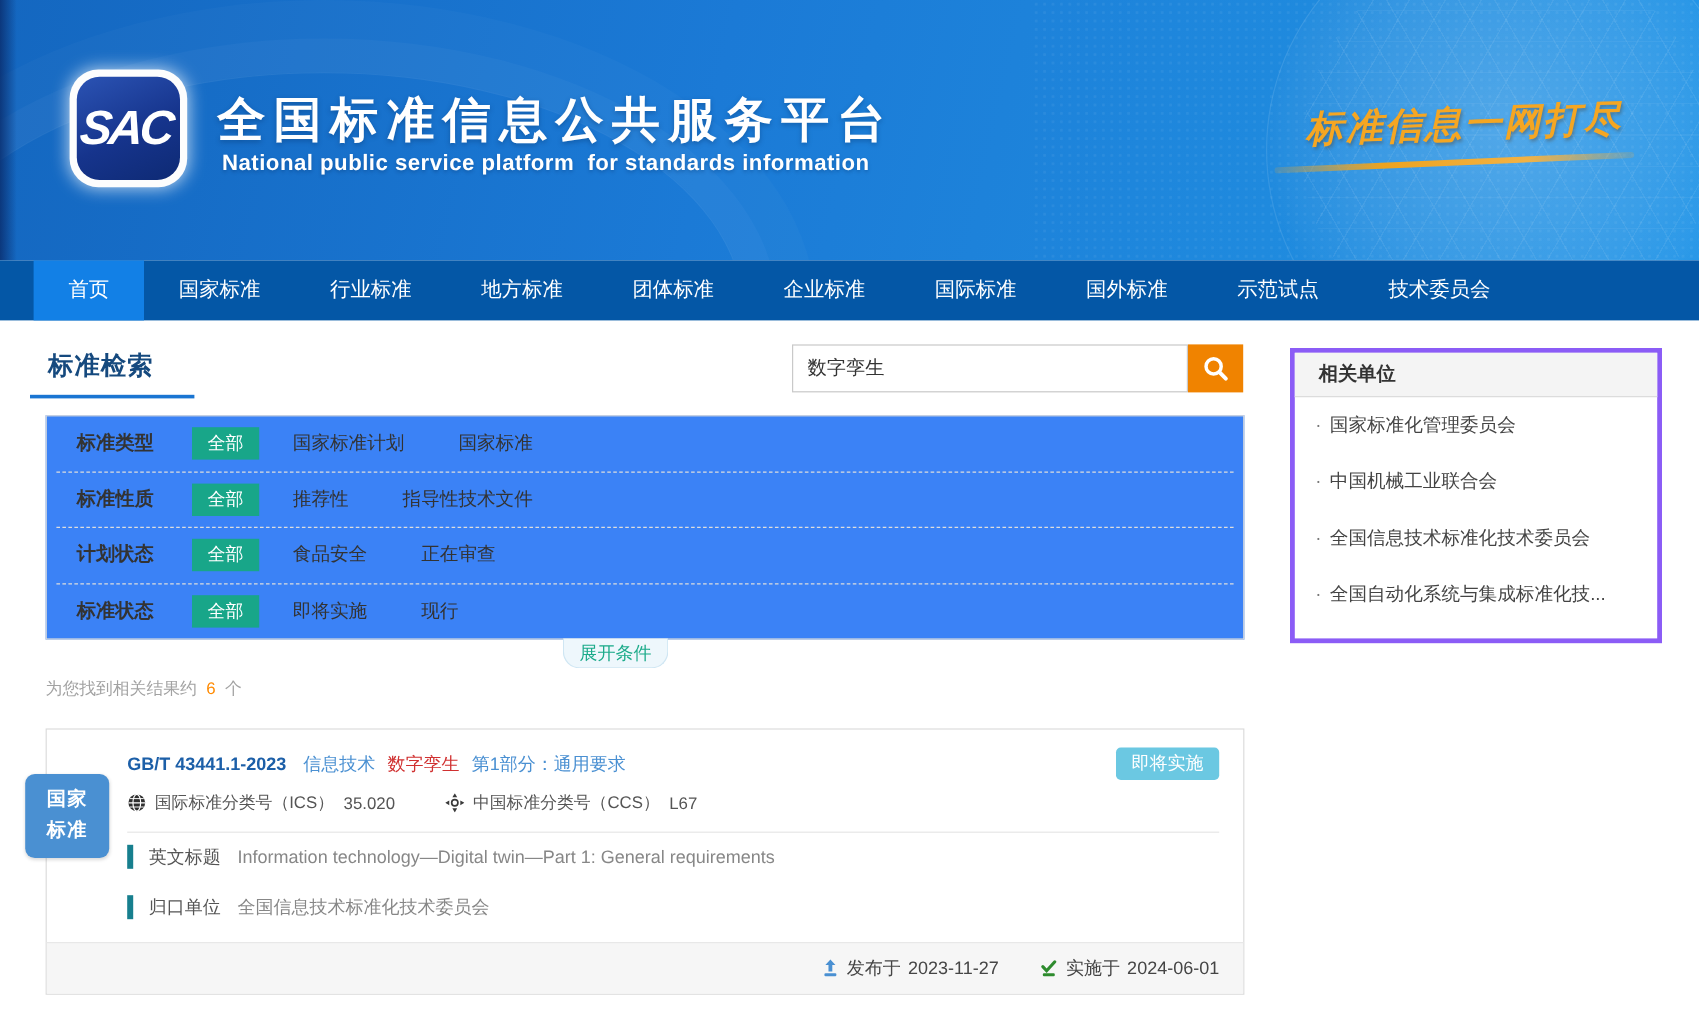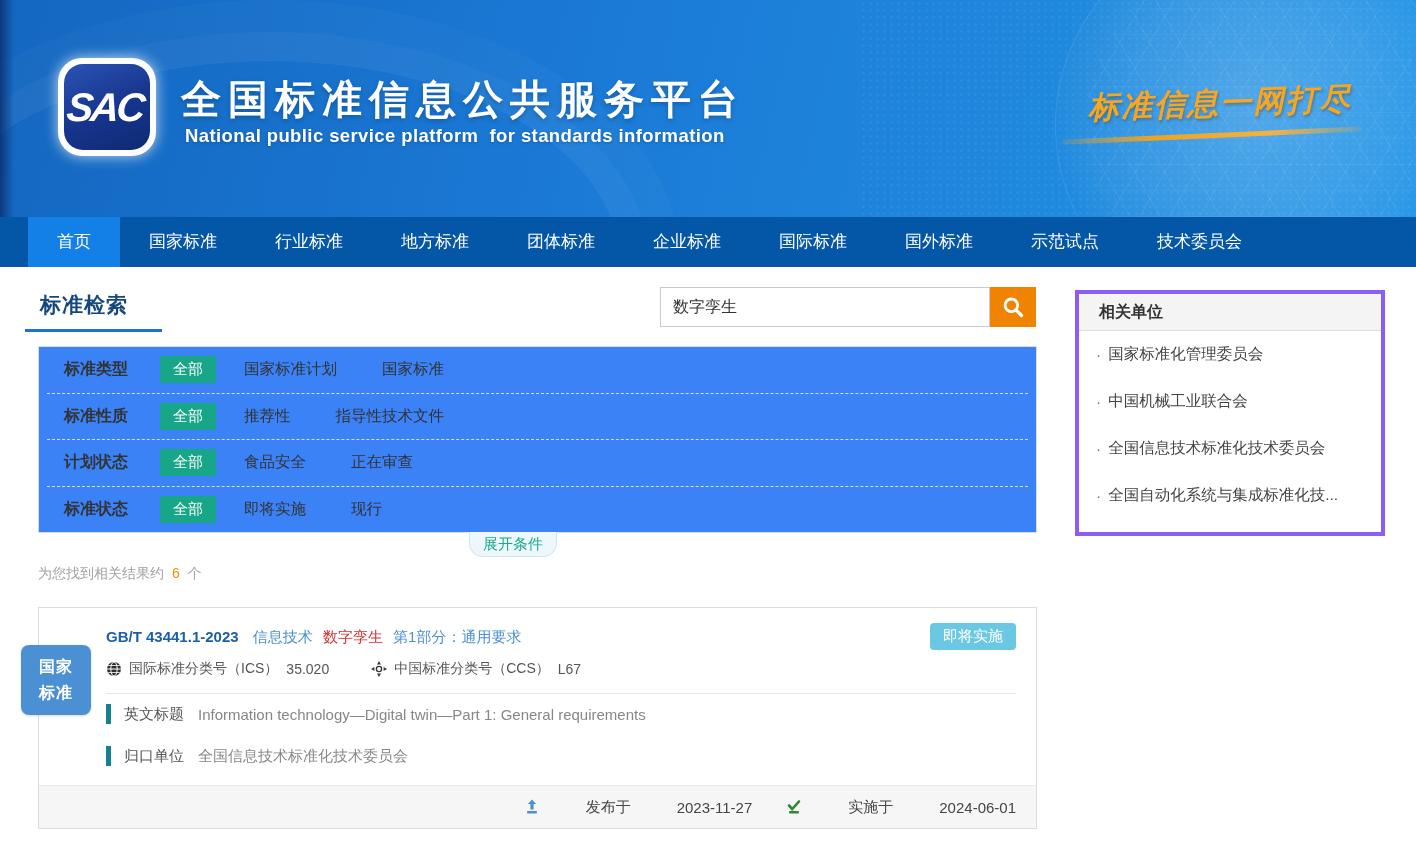--- a/index.html
+++ b/index.html
@@ -100,21 +100,21 @@
   .meta-value { margin-left:8px; }
   .card-divider { position:absolute; left:67px; top:85px; right:20px; height:1px; background:#e6e6e6; }
   .info-row { position:absolute; left:67px; display:flex; align-items:center; }
   .info-row.row-en { top:96px; }
   .info-row.row-dept { top:138px; }
   .teal-bar { width:5px; height:20px; background:#177f8e; margin-right:13px; }
   .info-label { font-size:15px; color:#555; margin-right:14px; white-space:nowrap; }
   .info-value { font-size:15px; color:#878787; white-space:nowrap; }
   .card-footer { position:absolute; left:0; bottom:0; width:100%; height:43px; background:#f6f6f6;
     border-top:1px solid #e8e8e8; display:flex; align-items:center; justify-content:flex-end; padding-right:20px; }
-  .date-item { display:flex; align-items:center; font-size:15px; color:#454545; margin-left:34px;gap:40px; }
+  .date-item { display:flex; align-items:center; font-size:15px; color:#454545; margin-left:34px; }
   .date-item svg { margin-right:6px; }
   .date-item .date { margin-left:6px; }
 
   
   .related-panel { position:absolute; left:1075px; top:290px; width:310px; height:246px; background:#fff;
     border:4px solid #8b5cf6; }
   .related-header { height:37px; background:#f4f4f4; border-bottom:1px solid #dcdcdc; display:flex;
     align-items:center; padding-left:20px; font-size:16px; font-weight:bold; color:#333; }
   .related-item { display:flex; align-items:center; padding:0 14px 0 17px; height:47px; font-size:15.5px;
     color:#444; cursor:pointer; white-space:nowrap; overflow:hidden; }

